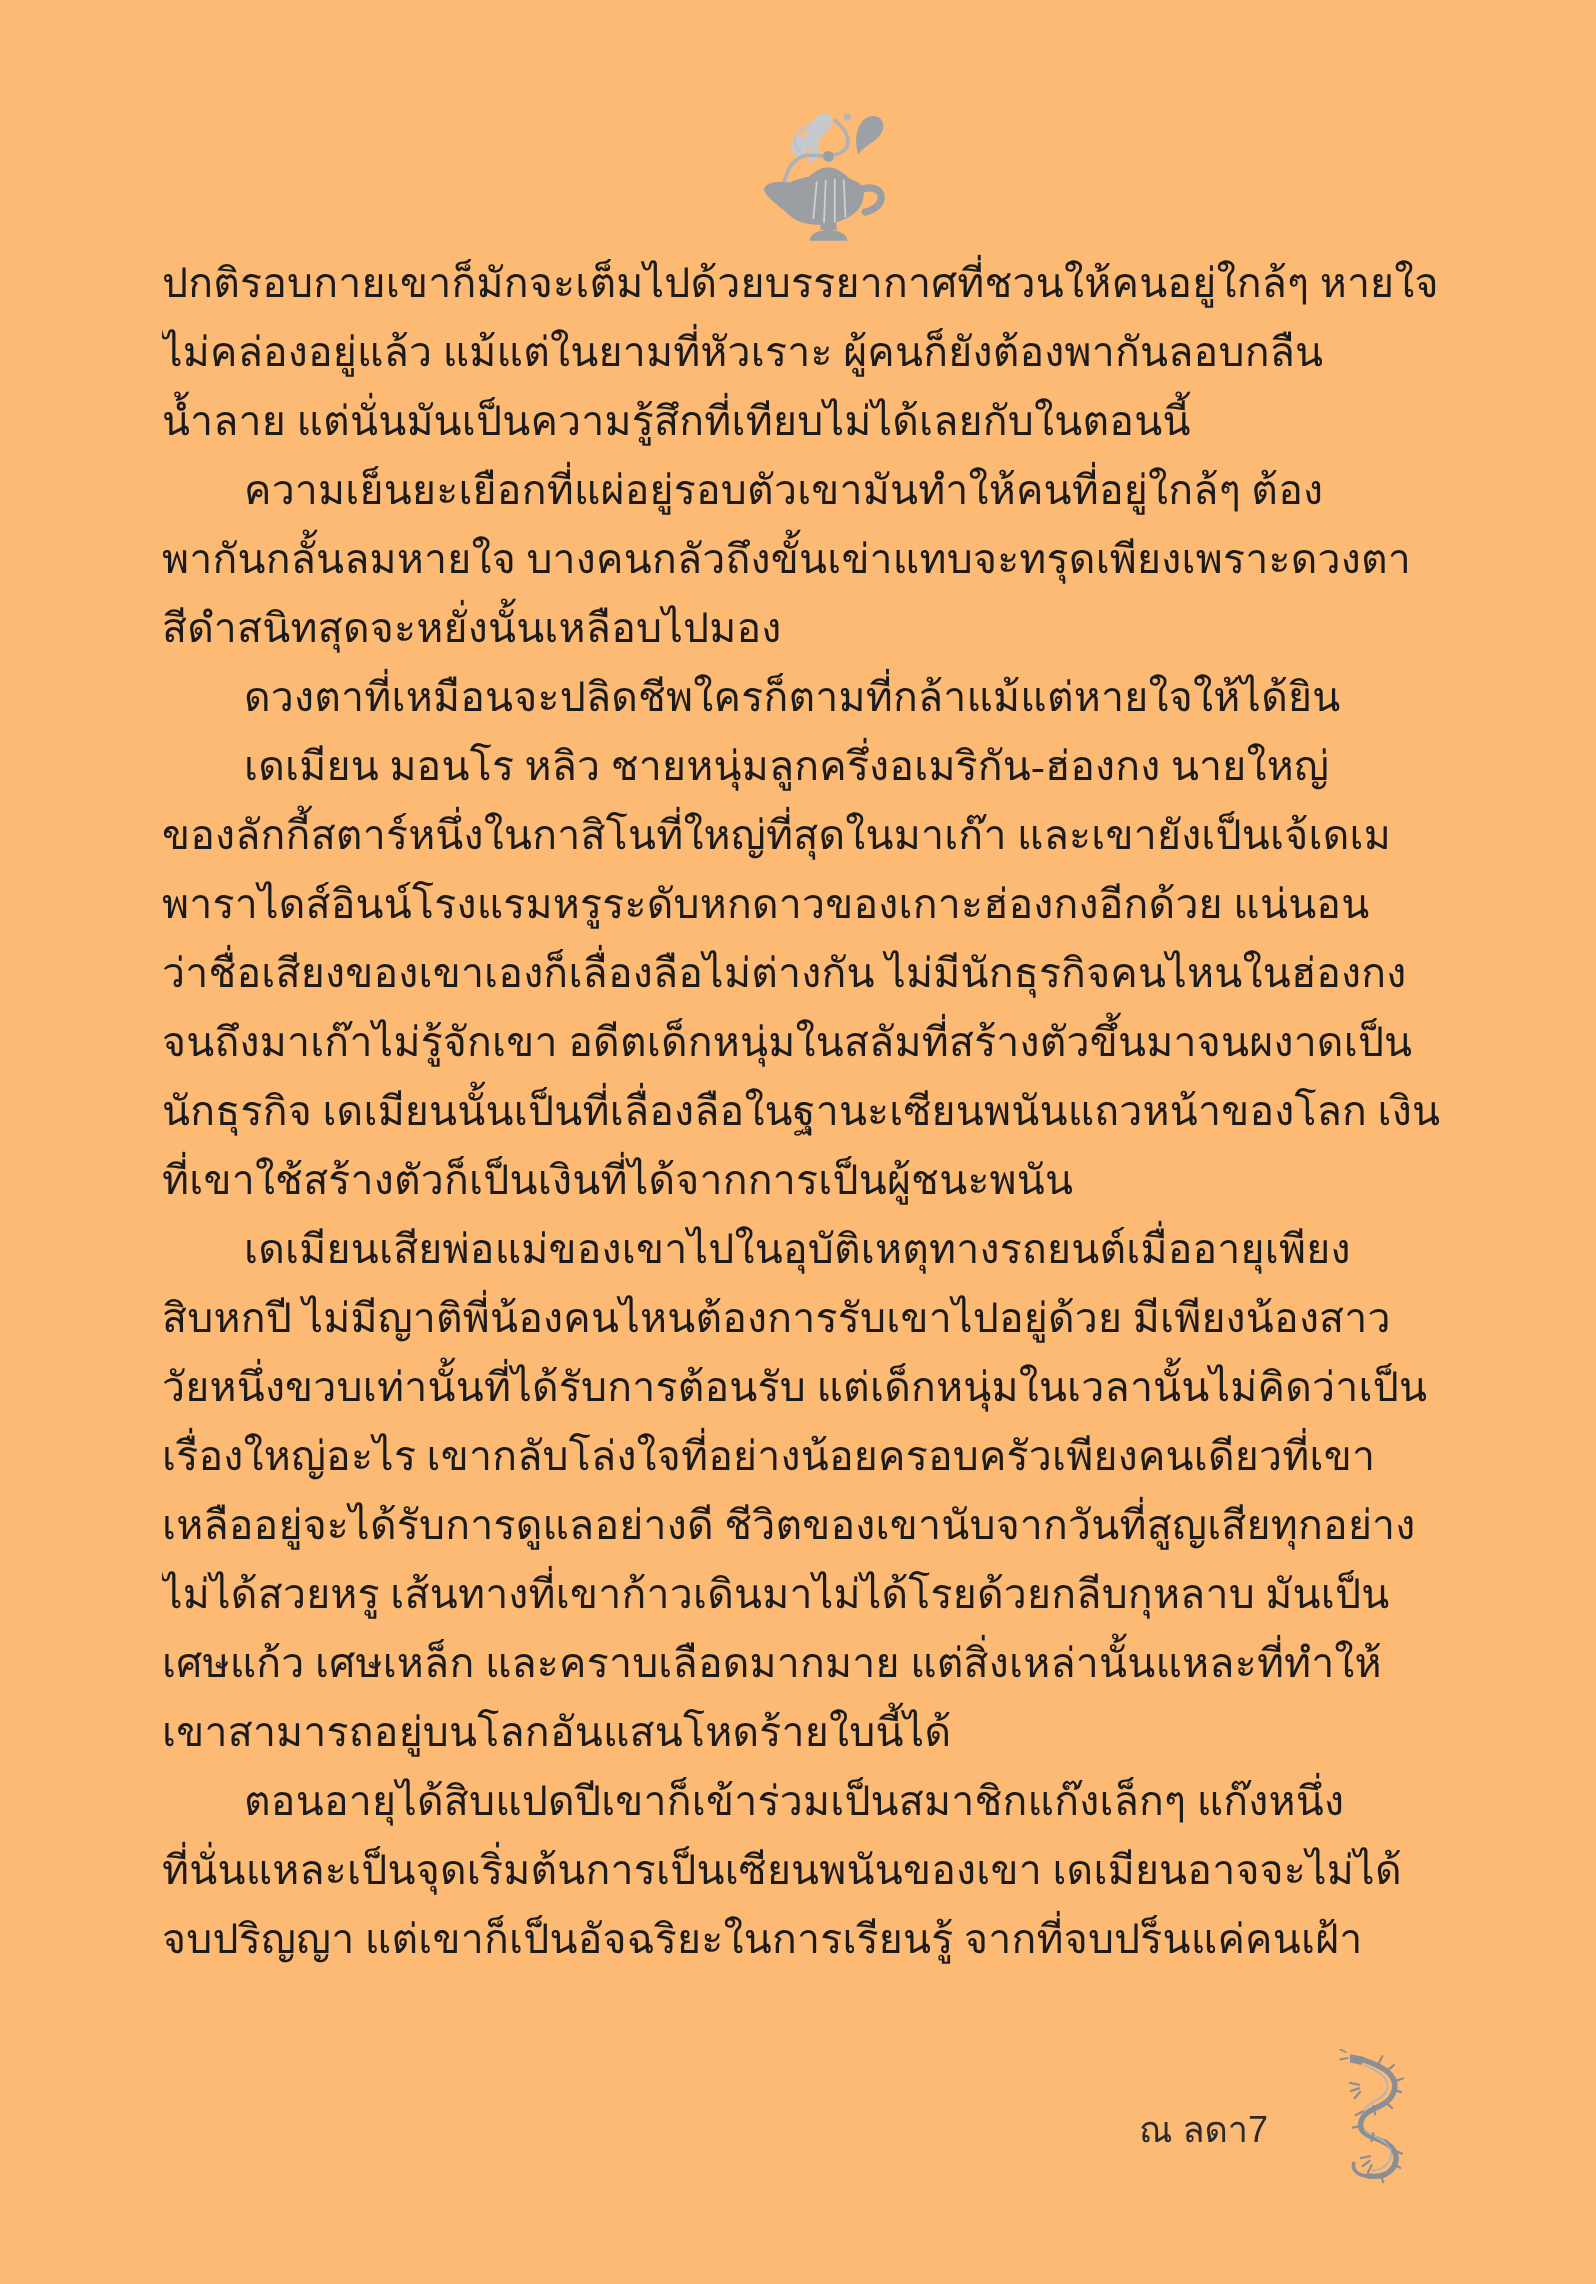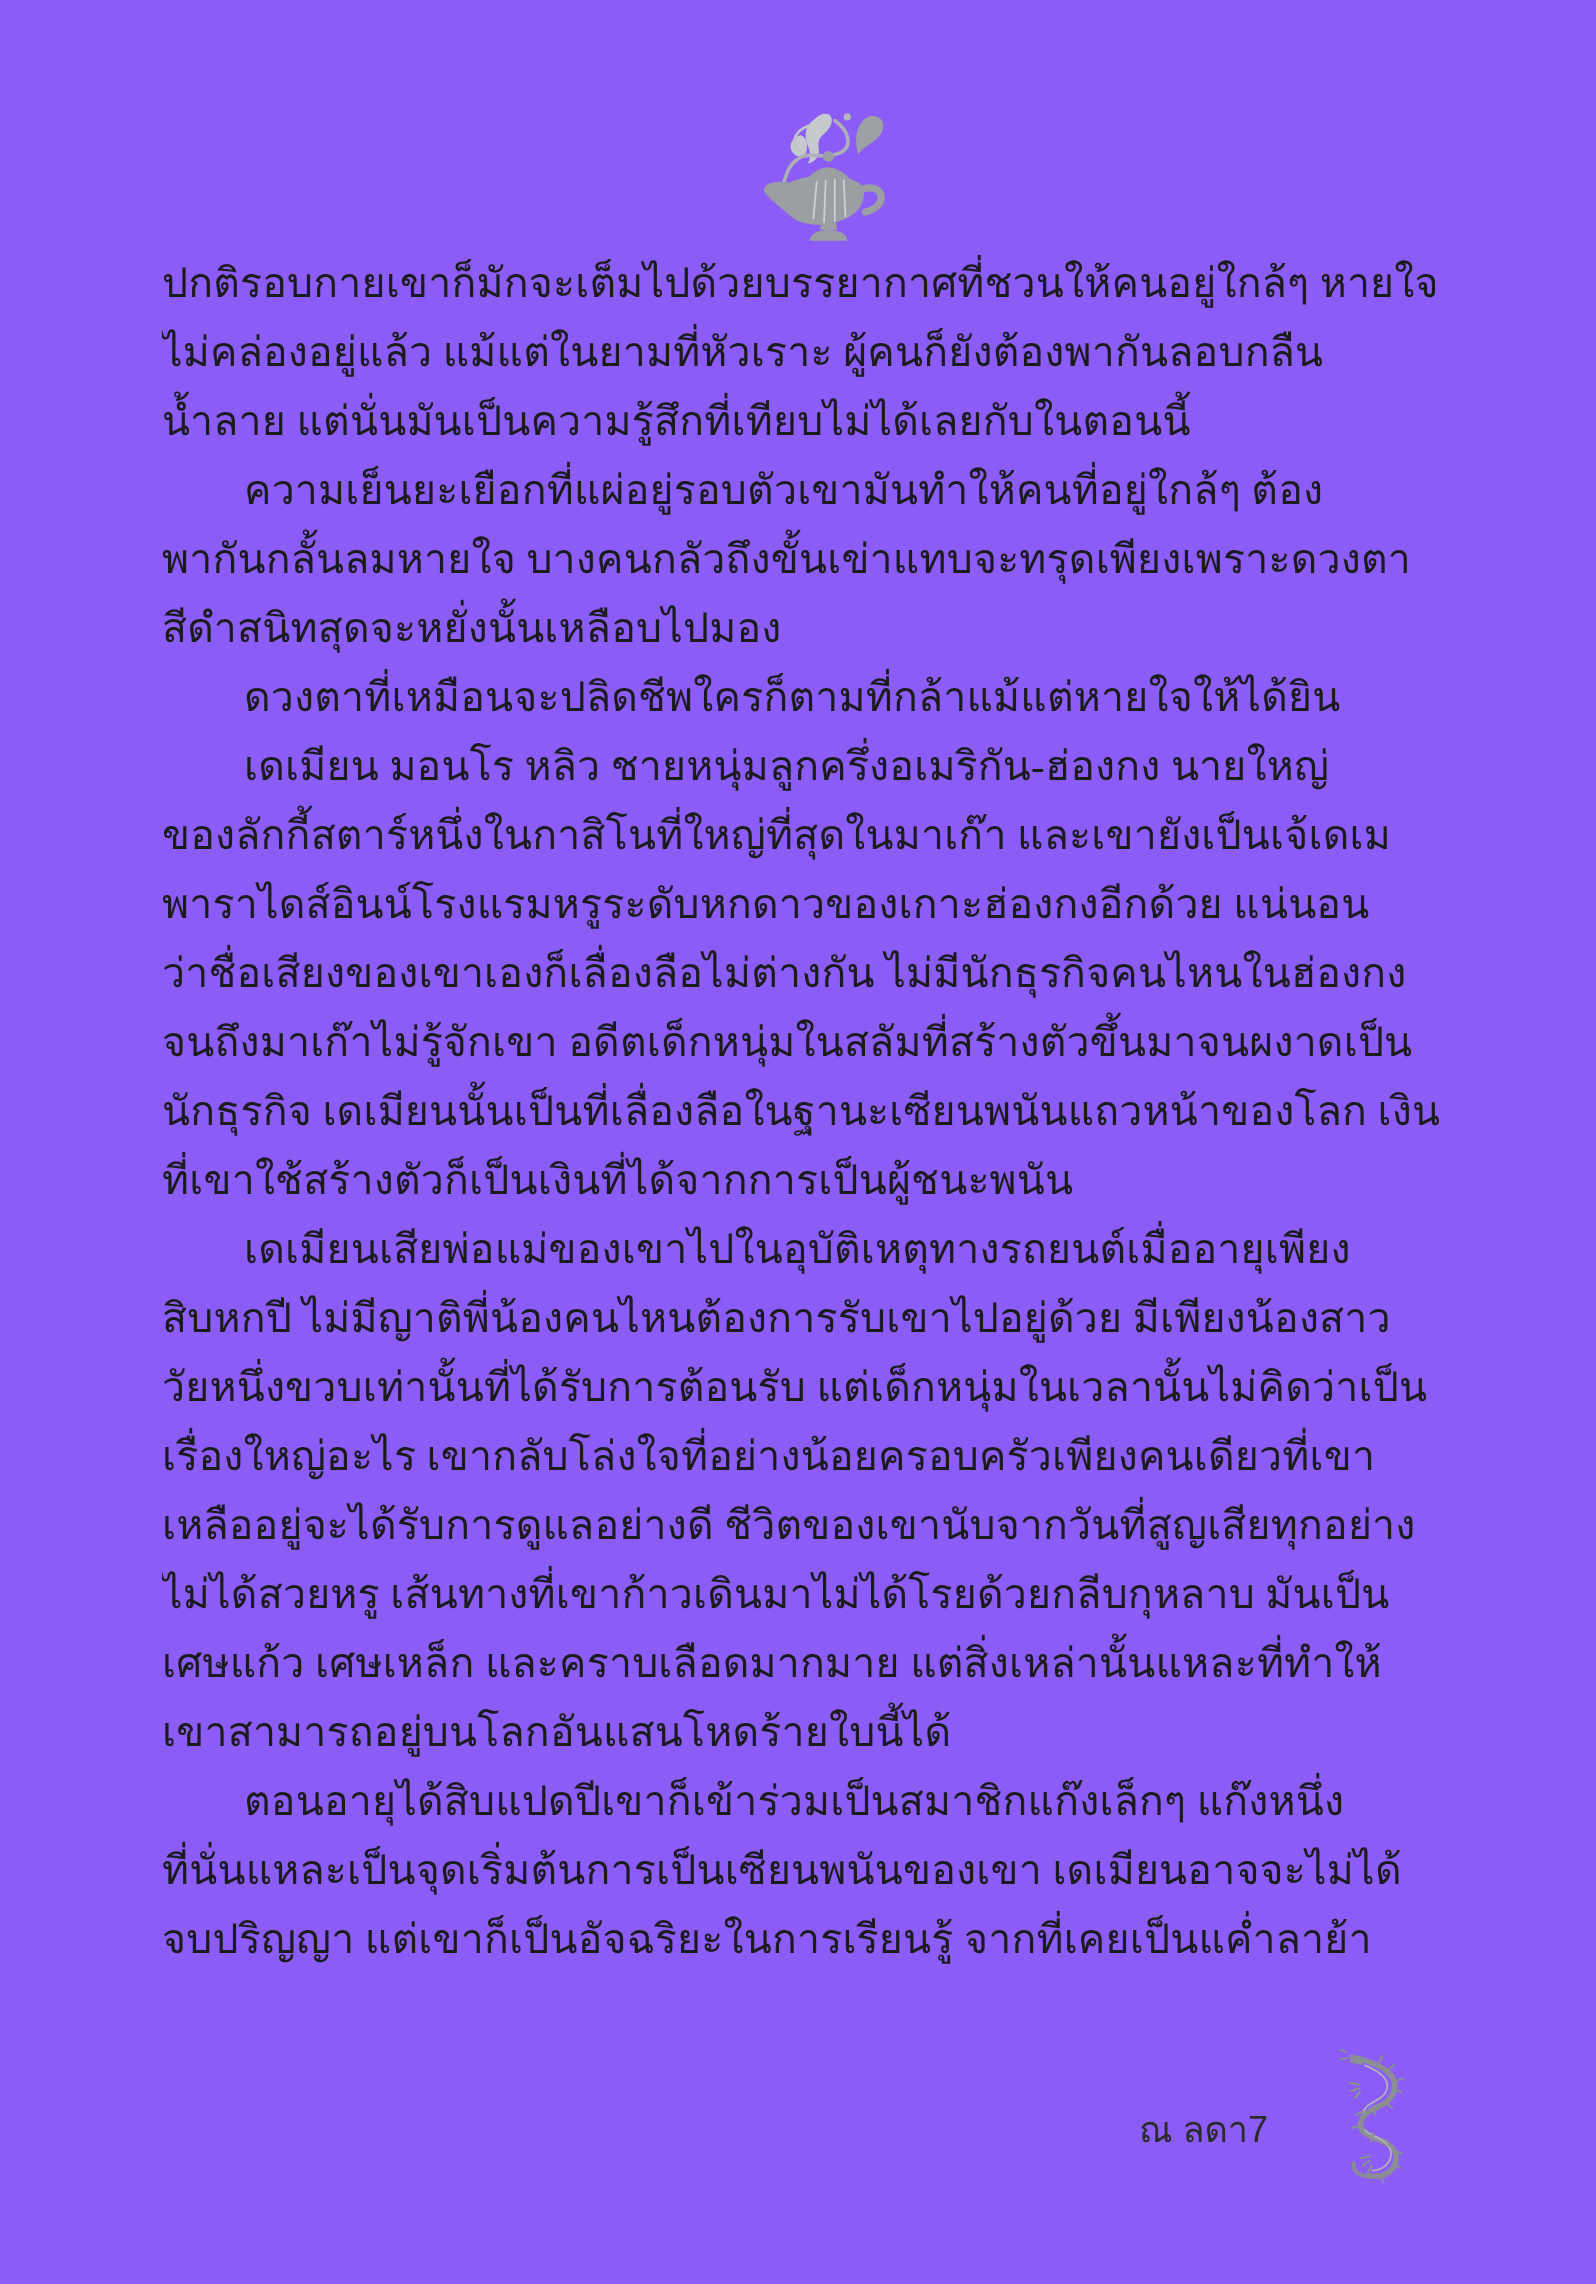--- a/index.html
+++ b/index.html
@@ -2,21 +2,21 @@
 <html style="font-size:14.3px"><head>
 <meta charset="utf-8">
 <style>
   * { box-sizing: border-box; }
   html, body { margin: 0; padding: 0; background: #e8e8e8; }
   .page {
     position: relative;
     width: 1597px;
     height: 2285px;
     margin: 0 auto;
-    background: #8b5cf6;
+    background: #fdba74;
     font-family: "Liberation Serif", serif;
     color: #1b1b1b;
     overflow: hidden;
   }
   .header-ornament {
     position: absolute;
     left: 754px;
     top: 99px;
     width: 157px;
     height: 148px;
@@ -104,21 +104,21 @@
     <div class="line indent">เดเมียนเสียพ่อแม่ของเขาไปในอุบัติเหตุทางรถยนต์เมื่ออายุเพียง</div>
     <div class="line">สิบหกปี ไม่มีญาติพี่น้องคนไหนต้องการรับเขาไปอยู่ด้วย มีเพียงน้องสาว</div>
     <div class="line">วัยหนึ่งขวบเท่านั้นที่ได้รับการต้อนรับ แต่เด็กหนุ่มในเวลานั้นไม่คิดว่าเป็น</div>
     <div class="line">เรื่องใหญ่อะไร เขากลับโล่งใจที่อย่างน้อยครอบครัวเพียงคนเดียวที่เขา</div>
     <div class="line">เหลืออยู่จะได้รับการดูแลอย่างดี ชีวิตของเขานับจากวันที่สูญเสียทุกอย่าง</div>
     <div class="line">ไม่ได้สวยหรู เส้นทางที่เขาก้าวเดินมาไม่ได้โรยด้วยกลีบกุหลาบ มันเป็น</div>
     <div class="line">เศษแก้ว เศษเหล็ก และคราบเลือดมากมาย แต่สิ่งเหล่านั้นแหละที่ทำให้</div>
     <div class="line">เขาสามารถอยู่บนโลกอันแสนโหดร้ายใบนี้ได้</div>
     <div class="line indent">ตอนอายุได้สิบแปดปีเขาก็เข้าร่วมเป็นสมาชิกแก๊งเล็กๆ แก๊งหนึ่ง</div>
     <div class="line">ที่นั่นแหละเป็นจุดเริ่มต้นการเป็นเซียนพนันของเขา เดเมียนอาจจะไม่ได้</div>
-    <div class="line">จบปริญญา แต่เขาก็เป็นอัจฉริยะในการเรียนรู้ จากที่เคยเป็นแค่ำลาย้า</div>
+    <div class="line">จบปริญญา แต่เขาก็เป็นอัจฉริยะในการเรียนรู้ จากที่จบปร็นแค่คนเฝ้า</div>
   </div>
 
   <div class="footer-area">
     <span class="footer-author">ณ ลดา</span>
     <span class="footer-page">7</span>
   </div>
 
   <div class="footer-ornament">
     <svg viewBox="0 0 95 160" width="85" height="143" xmlns="http://www.w3.org/2000/svg">
 

